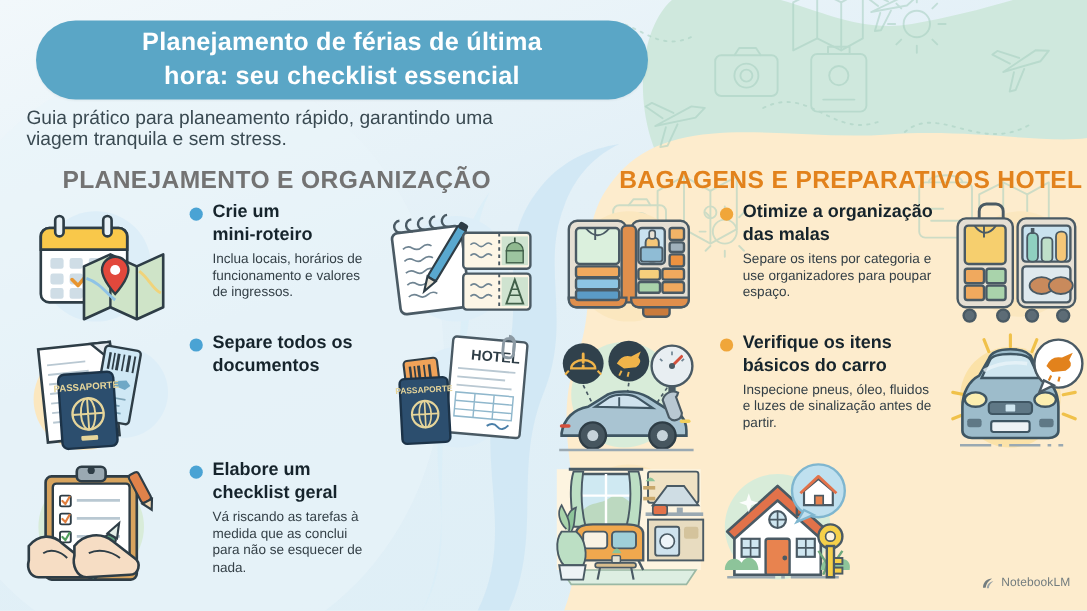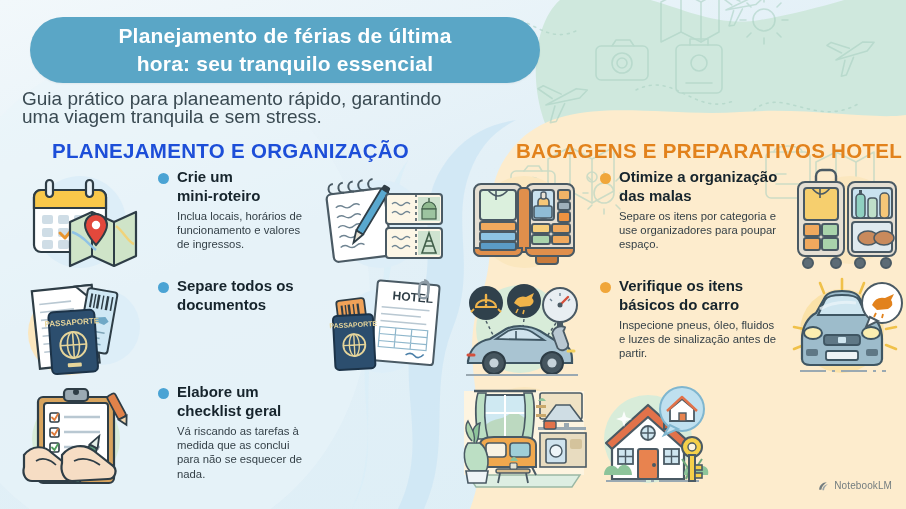--- a/index.html
+++ b/index.html
@@ -22,28 +22,28 @@
     background:#5aa6c6;border-radius:33px;
     display:flex;flex-direction:column;align-items:center;justify-content:center;
     box-shadow:0 1px 2px rgba(0,0,0,.05);
   }
   .banner-line{
     color:#ffffff;font-size:21px;font-weight:bold;line-height:28px;letter-spacing:.2px;
     text-align:left;white-space:nowrap;
   }
   .subtitle{
     position:absolute;left:22px;top:90px;width:430px;
-    color:#3a4a52;font-size:19px;line-height:18px;
+    color:#3a4a52;font-size:16px;line-height:18px;
   }
 
   
   .col-head{
     position:absolute;font-size:20.5px;font-weight:bold;letter-spacing:.3px;white-space:nowrap;
   }
-  .col-head.left{left:52px;top:139px;color:#1d4ed8;}
+  .col-head.left{left:52px;top:139px;color:#737373;}
   .col-head.right{left:516px;top:139px;color:#e2821c;}
 
   
   .row{position:absolute;display:flex;align-items:flex-start;}
   .art{flex:0 0 auto;position:relative;}
   .txt{position:relative;padding-left:0;}
   .bullet{
     position:absolute;left:0;top:5px;width:11px;height:11px;border-radius:50%;
   }
   .bullet.blue{background:#4aa3d4;}
@@ -177,21 +177,21 @@
       </g>
 
       <path d="M8 22 C40 6 56 48 92 30" stroke-dasharray="2 5"></path>
       <path d="M150 90 C190 70 208 118 250 100" stroke-dasharray="2 5"></path>
       <path d="M268 110 C296 86 330 128 372 104" stroke-dasharray="2 5"></path>
     </g>
   </svg>
 
   <div class="banner">
     <div class="banner-line">Planejamento de férias de última</div>
-    <div class="banner-line">hora: seu tranquilo essencial</div>
+    <div class="banner-line">hora: seu checklist essencial</div>
   </div>
   <div class="subtitle">Guia prático para planeamento rápido, garantindo uma viagem tranquila e sem stress.</div>
 
   <div class="col-head left">PLANEJAMENTO E ORGANIZAÇÃO</div>
   <div class="col-head right">BAGAGENS E PREPARATIVOS HOTEL</div>
 
   <div class="row" id="row-l1">
     <div class="art">
       <svg width="128" height="104" viewBox="0 0 128 104">
         <circle cx="62" cy="54" r="46" fill="#ddeef8"></circle>

